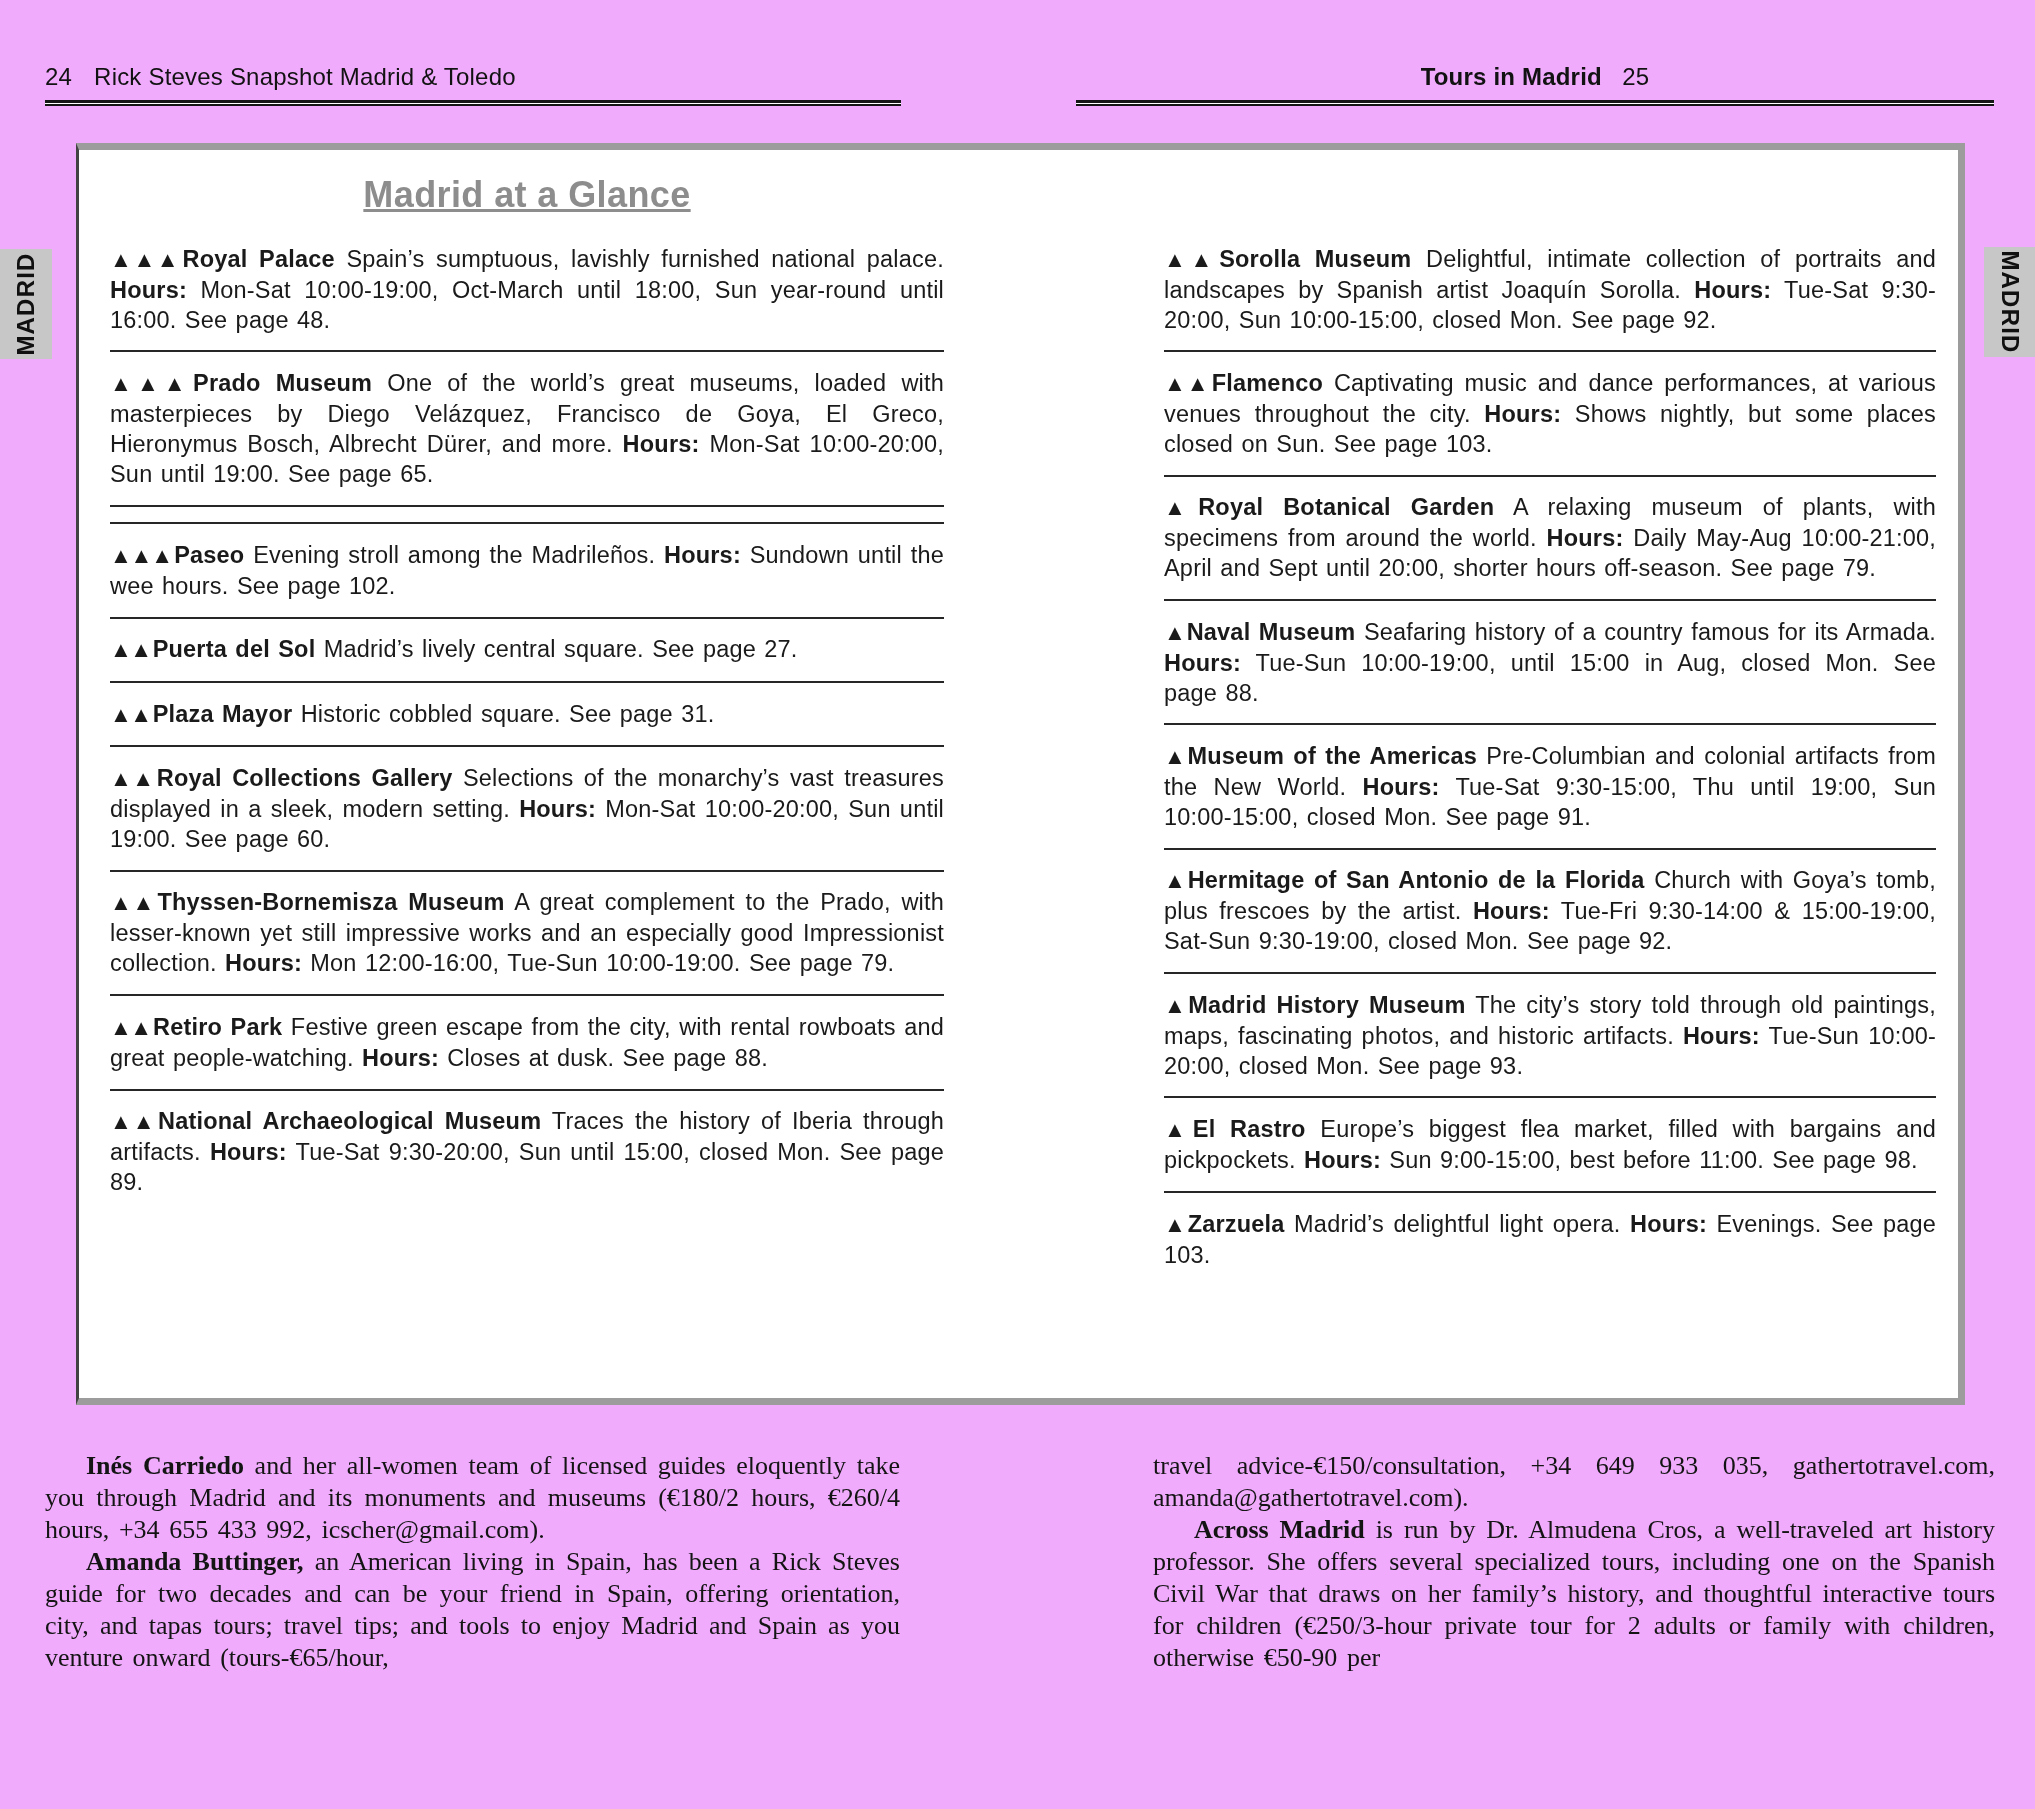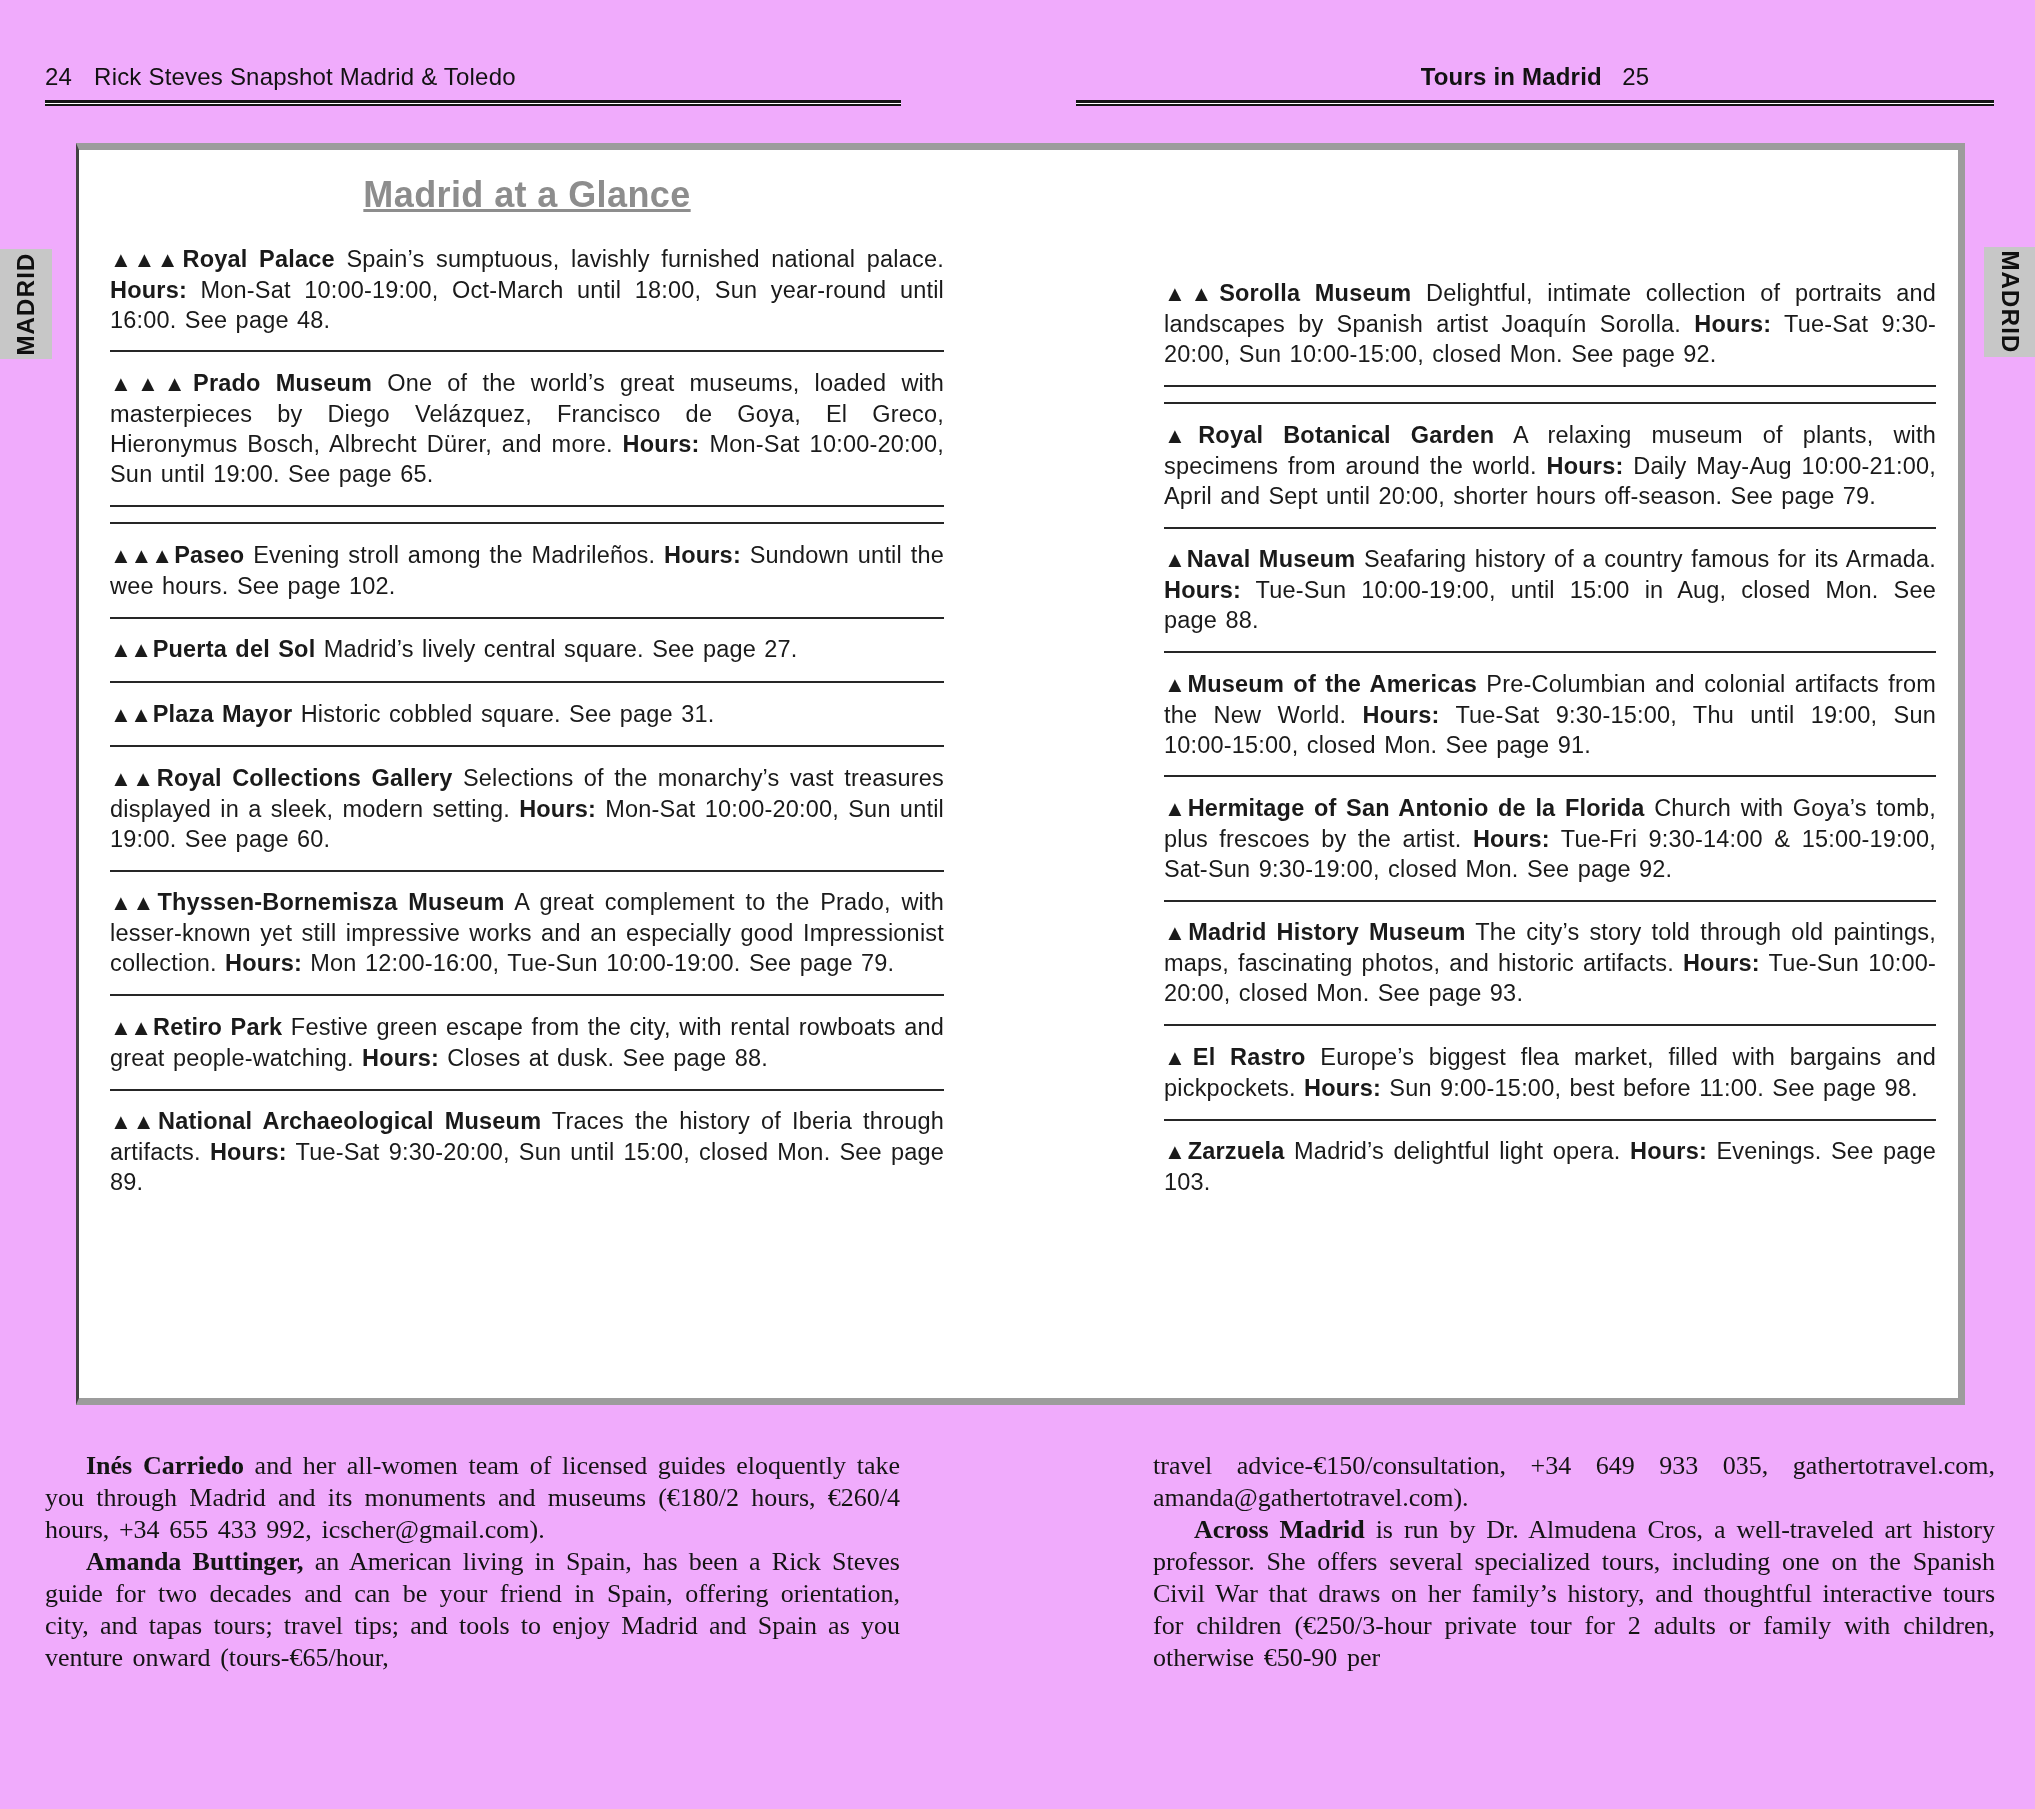--- a/index.html
+++ b/index.html
@@ -45,21 +45,21 @@
     border-bottom:7px solid #9c9c9c;
     border-left:3.1px solid #424242;
     background:#ffffff;
     padding:0 22px 0 31px;
     overflow:hidden;
   }
   .glance-title{
     width:834px;margin-top:23.5px;text-align:center;
     font-size:36px;font-weight:700;letter-spacing:0.4px;color:#8d8d8d;text-decoration:underline;
   }
-  .glance-cols{display:flex;margin-top:28px;align-items:flex-end;}
+  .glance-cols{display:flex;margin-top:28px;}
   .gcol{box-sizing:border-box;}
   .gcol-left{width:834px;margin-right:220px;}
   .gcol-right{width:772px;}
   .entry{
     margin:0;font-size:23.5px;line-height:30px;letter-spacing:0.2px;word-spacing:1.6px;
     text-align:justify;color:#1a1a1a;
   }
   .entry .stars{letter-spacing:-1.6px;margin-right:2.3px;font-size:22px;}
   .entry b{font-weight:700;}
   .rule{border:none;border-top:2.3px solid #262626;margin:15.7px 0;}
@@ -117,20 +117,21 @@
           <hr class="rule">
           <p class="entry"><span class="stars">▲▲</span><b>Thyssen-Bornemisza Museum</b> <span>A great complement to the Prado, with lesser-known yet still impressive works and an especially good Impressionist collection. </span><b>Hours:</b><span> Mon 12:00-16:00, Tue-Sun 10:00-19:00. See page 79.</span></p>
           <hr class="rule">
           <p class="entry"><span class="stars">▲▲</span><b>Retiro Park</b> <span>Festive green escape from the city, with rental rowboats and great people-watching. </span><b>Hours:</b><span> Closes at dusk. See page 88.</span></p>
           <hr class="rule">
           <p class="entry"><span class="stars">▲▲</span><b>National Archaeological Museum</b> <span>Traces the history of Iberia through artifacts. </span><b>Hours:</b><span> Tue-Sat 9:30-20:00, Sun until 15:00, closed Mon. See page 89.</span></p>
         </div>
       <div class="gcol gcol-right" id="gcol-right">
           <p class="entry"><span class="stars">▲▲</span><b>Sorolla Museum</b> <span>Delightful, intimate collection of portraits and landscapes by Spanish artist Joaquín Sorolla. </span><b>Hours:</b><span> Tue-Sat 9:30-20:00, Sun 10:00-15:00, closed Mon. See page 92.</span></p>
           <hr class="rule">
+          <p class="entry"><span class="stars">▲▲</span><b>Flamenco</b> <span>Captivating music and dance performances, at various venues throughout the city. </span><b>Hours:</b><span> Shows nightly, but some places closed on Sun. See page 103.</span></p>
           <hr class="rule">
           <p class="entry"><span class="stars">▲</span><b>Royal Botanical Garden</b> <span>A relaxing museum of plants, with specimens from around the world. </span><b>Hours:</b><span> Daily May-Aug 10:00-21:00, April and Sept until 20:00, shorter hours off-season. See page 79.</span></p>
           <hr class="rule">
           <p class="entry"><span class="stars">▲</span><b>Naval Museum</b> <span>Seafaring history of a country famous for its Armada. </span><b>Hours:</b><span> Tue-Sun 10:00-19:00, until 15:00 in Aug, closed Mon. See page 88.</span></p>
           <hr class="rule">
           <p class="entry"><span class="stars">▲</span><b>Museum of the Americas</b> <span>Pre-Columbian and colonial artifacts from the New World. </span><b>Hours:</b><span> Tue-Sat 9:30-15:00, Thu until 19:00, Sun 10:00-15:00, closed Mon. See page 91.</span></p>
           <hr class="rule">
           <p class="entry"><span class="stars">▲</span><b>Hermitage of San Antonio de la Florida</b> <span>Church with Goya’s tomb, plus frescoes by the artist. </span><b>Hours:</b><span> Tue-Fri 9:30-14:00 &amp; 15:00-19:00, Sat-Sun 9:30-19:00, closed Mon. See page 92.</span></p>
           <hr class="rule">
           <p class="entry"><span class="stars">▲</span><b>Madrid History Museum</b> <span>The city’s story told through old paintings, maps, fascinating photos, and historic artifacts. </span><b>Hours:</b><span> Tue-Sun 10:00-20:00, closed Mon. See page 93.</span></p>

